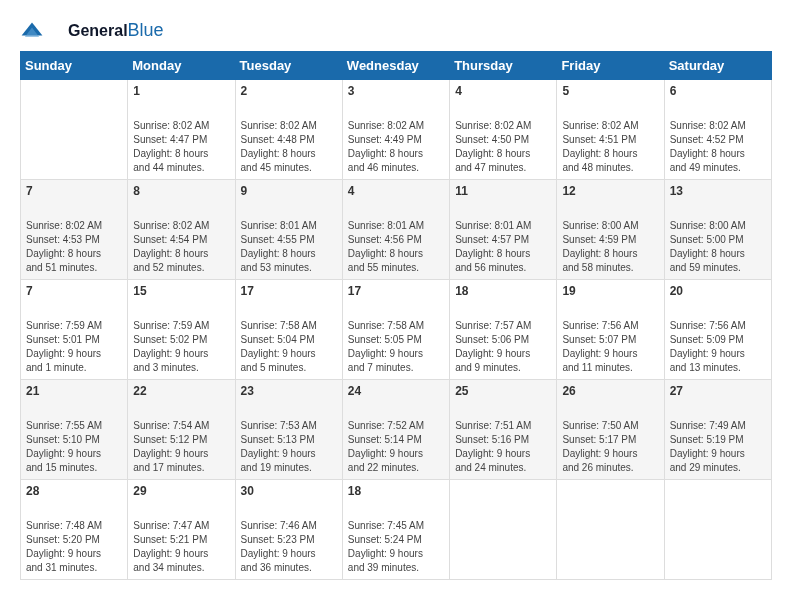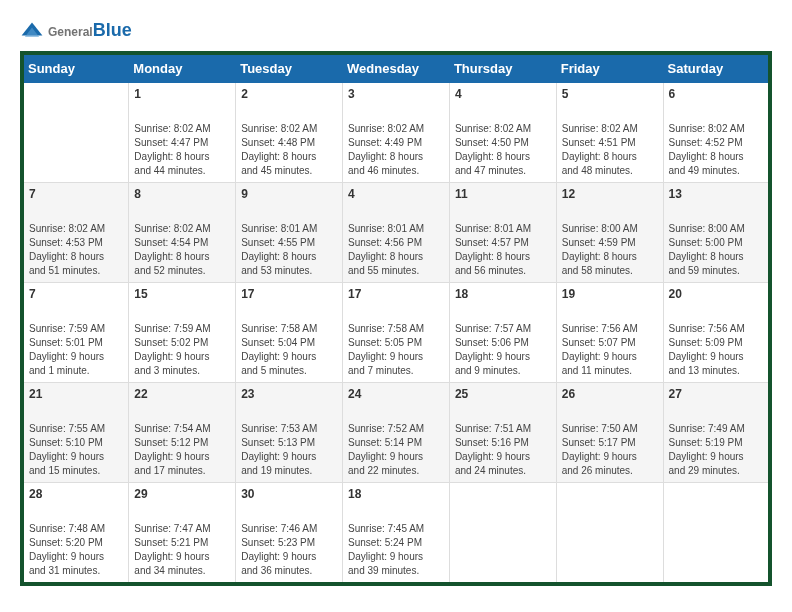--- a/index.html
+++ b/index.html
@@ -33,21 +33,21 @@
       font-weight: bold;
       color: #333;
     }
     .location-title {
       font-size: 16px;
       color: #555;
     }
     .calendar-table {
       width: 100%;
       border-collapse: collapse;
-      border: 4px solid #14532d;
+      border: 1px solid #14532d;
     }
     .calendar-table th {
       background-color: #1a6aab;
       color: #fff;
       font-size: 13px;
       font-weight: bold;
       padding: 6px 4px;
       text-align: left;
       border: 1px solid #1a6aab;
     }
@@ -86,21 +86,21 @@
 </head>
 <body>
 
 <div class="header-area">
   <div class="logo">
     <svg class="logo-icon" viewBox="0 0 30 25" xmlns="http://www.w3.org/2000/svg">
       <polygon points="15,2 28,18 2,18" fill="#1a6aab"></polygon>
       <polygon points="15,8 24,20 6,20" fill="#5a9fd4" opacity="0.6"></polygon>
     </svg>
     <div>
-      <span style="font-size:12px;font-weight:bold;color:#737373;">General</span><span style="font-size:18px;font-weight:bold;color:#1a6aab;">Blue</span>
+      <span style="font-size:16px;font-weight:bold;color:#0f172a;margin-left:20px;">General</span><span style="font-size:18px;font-weight:normal;color:#1a6aab;">Blue</span>
     </div>
   </div>
 </div>
 
 <table class="calendar-table">
   <thead>
     <tr>
     <th>Sunday</th>
         <th>Monday</th>
         <th>Tuesday</th>

